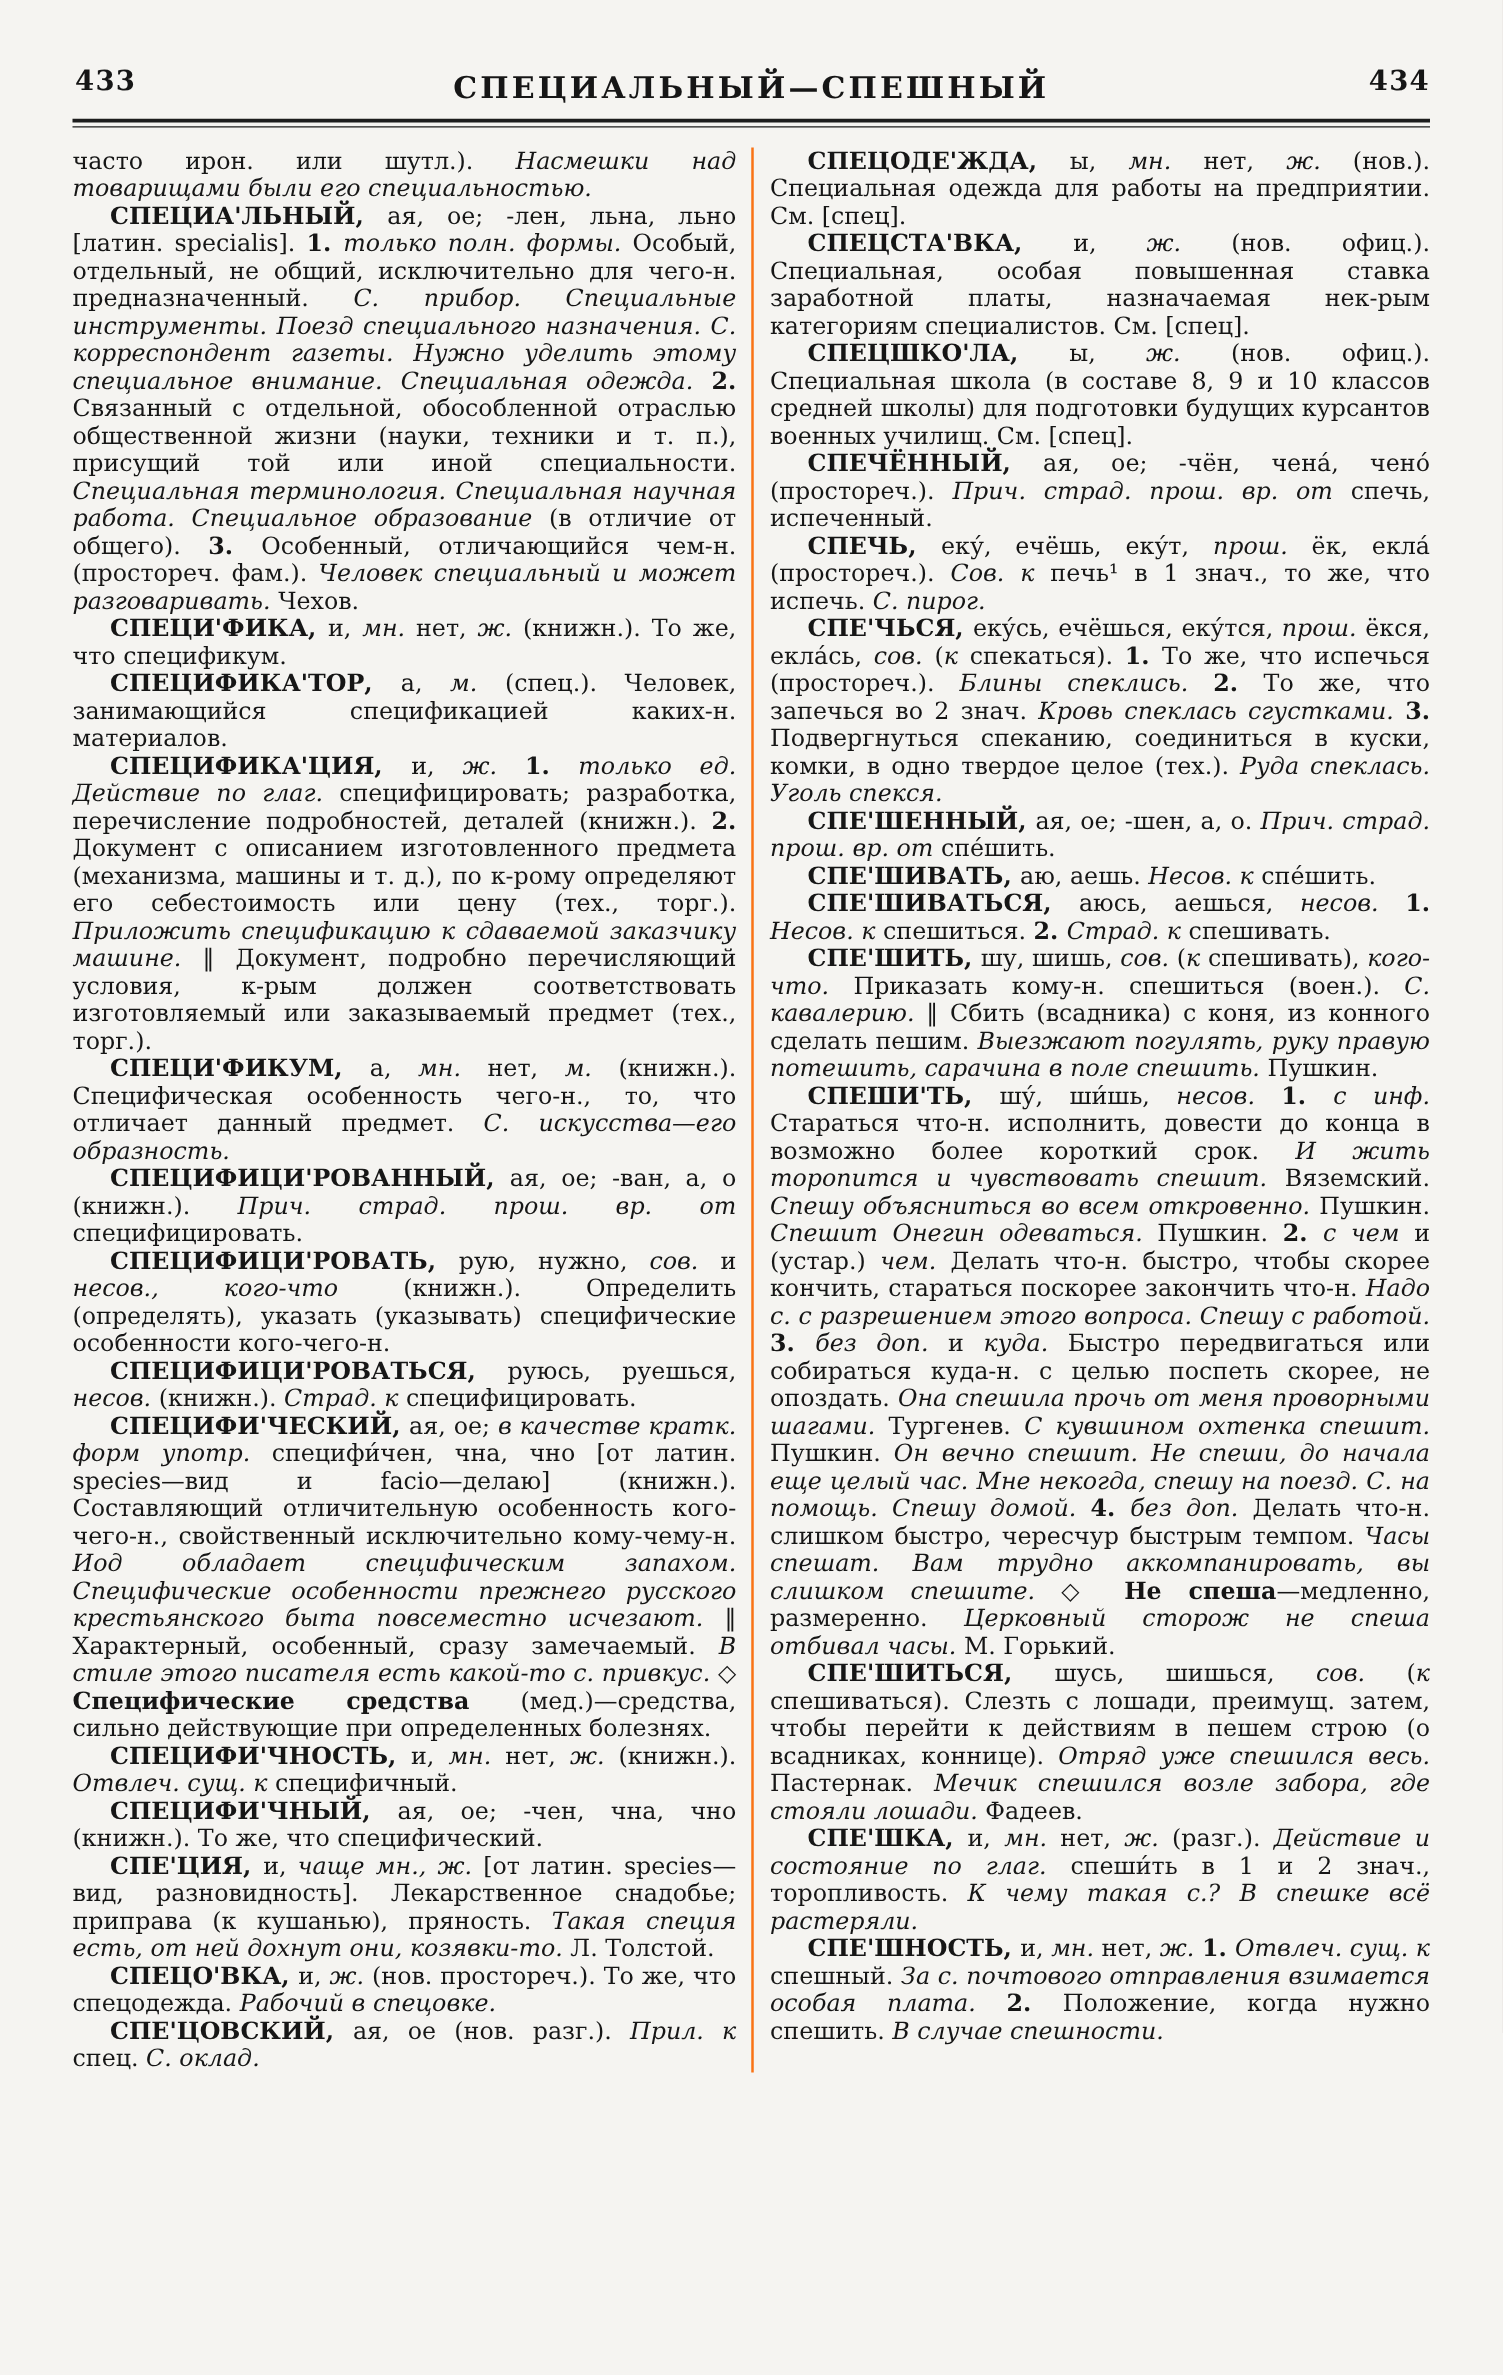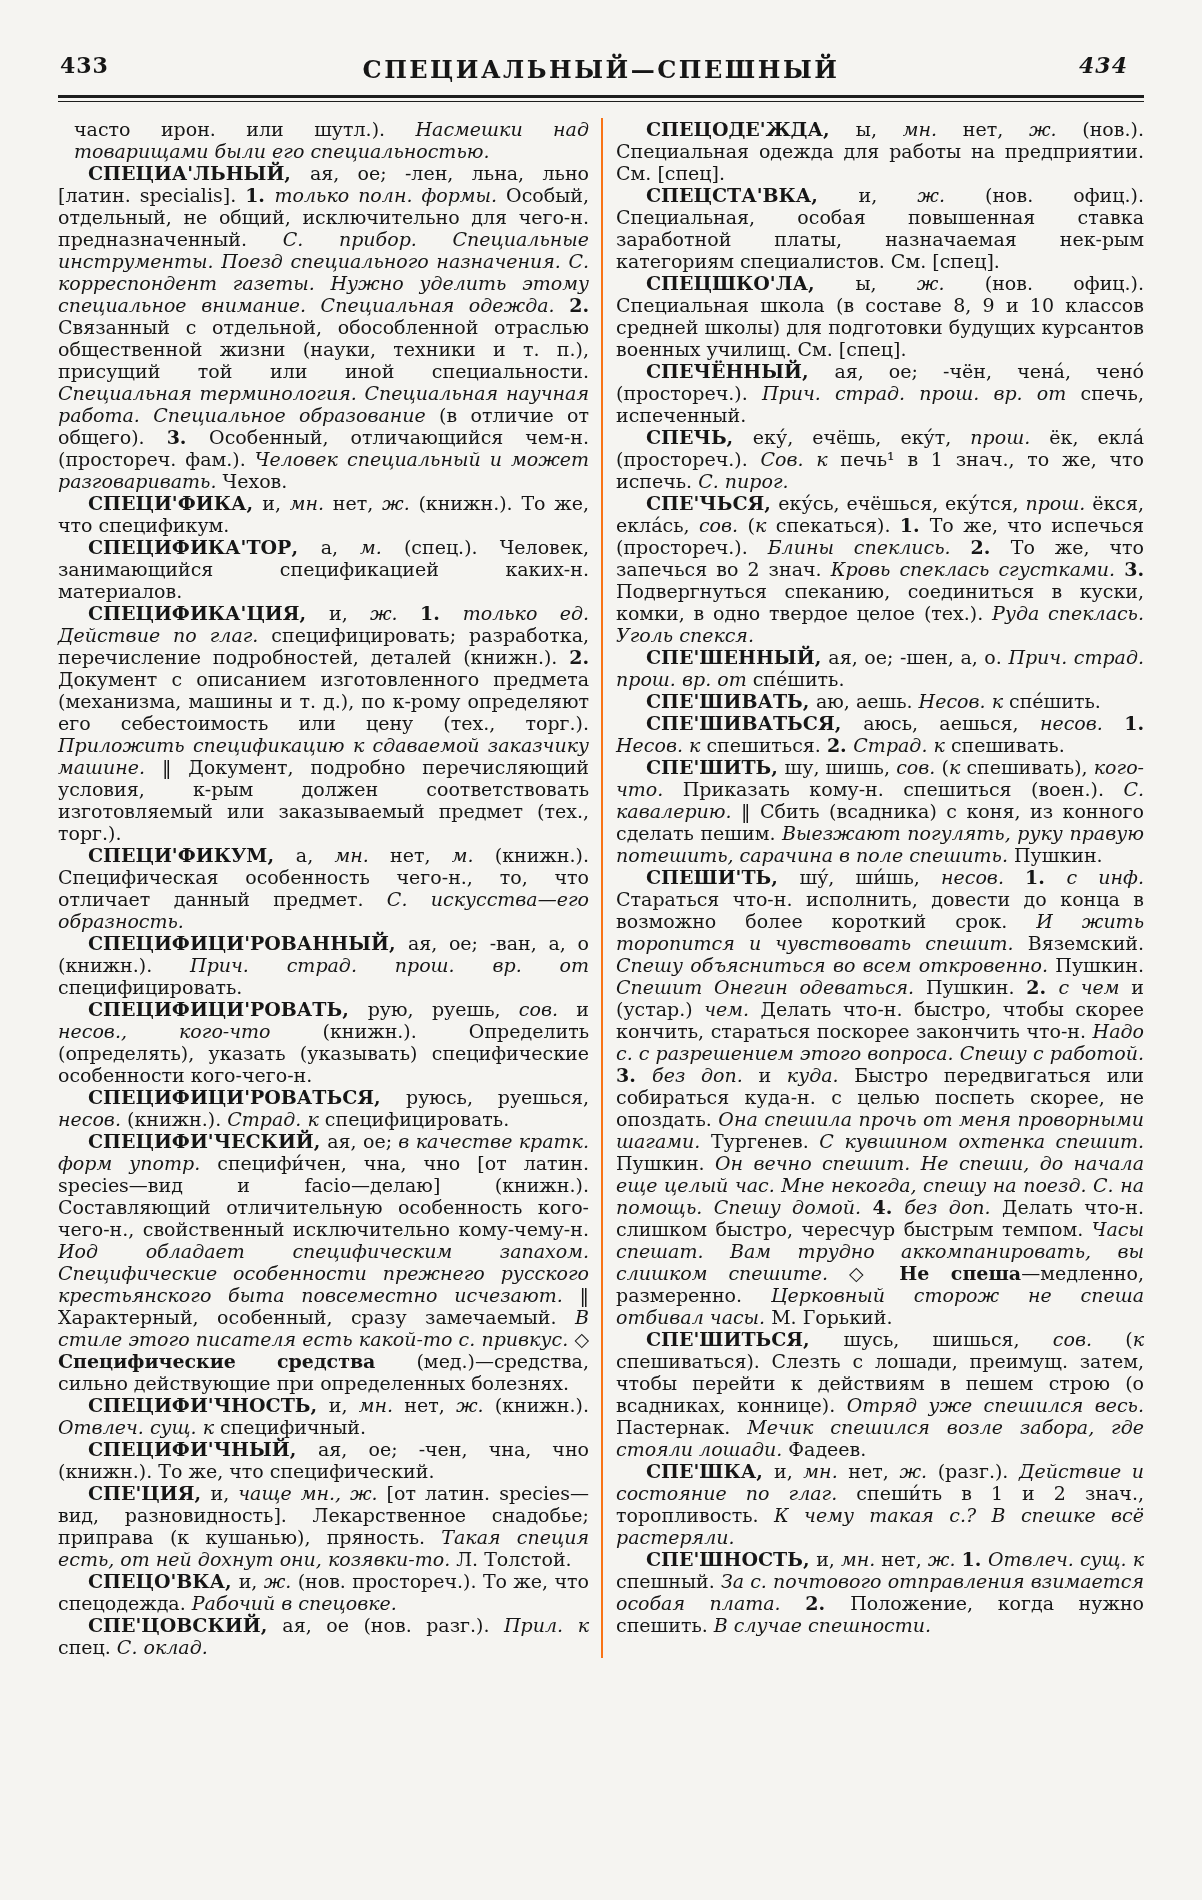--- a/index.html
+++ b/index.html
@@ -23,21 +23,21 @@
     height: 34px;
   }
   .page-num {
     position: absolute;
     top: 0;
     font-size: 22px;
     font-weight: 700;
     letter-spacing: 1px;
   }
   .page-num.left  { left: 2px; }
-  .page-num.right { right: 16px; font-style: italic; }
+  .page-num.right { right: 0; }
   .running-head {
     text-align: center;
     font-size: 24px;
     font-weight: 700;
     letter-spacing: 2.5px;
     padding-top: 3px;
   }
   .double-rule {
     margin-top: 9px;
     border-top: 3px solid #1d1d1d;
@@ -55,21 +55,21 @@
     font-size: 19px;
     line-height: 22px;
     text-align: justify;
   }
   .col.left  { padding-right: 12px; }
   .col.right { padding-left: 13px; border-left: 2px solid #f97316; }
   .col p {
     margin: 0;
     text-indent: 30px;
   }
-  .col p.no-indent { text-indent: 0; margin-left: 16px; }
+  .col p.no-indent { text-indent: 0; }
   .b  { font-weight: 700; }
   .i  { font-style: italic; }
 </style>
 </head>
 <body>
 
 <div class="page">
 
   <div class="page-header">
     <span class="page-num left">433</span>
@@ -81,21 +81,21 @@
 
   <div class="text-columns">
     <div class="col left">
         <p class="no-indent"><span>часто ирон. или шутл.). </span><span class="i">Насмешки над товарищами были его специальностью.</span></p>
         <p><span class="b">СПЕЦИА'ЛЬНЫЙ, </span><span>ая, ое; -лен, льна, льно [латин. specialis]. </span><span class="b">1. </span><span class="i">только полн. формы. </span><span>Особый, отдельный, не общий, исключительно для чего-н. предназначенный. </span><span class="i">С. прибор. Специальные инструменты. Поезд специального назначения. С. корреспондент газеты. Нужно уделить этому специальное внимание. Специальная одежда. </span><span class="b">2. </span><span>Связанный с отдельной, обособленной отраслью общественной жизни (науки, техники и т. п.), присущий той или иной специальности. </span><span class="i">Специальная терминология. Специальная научная работа. Специальное образование </span><span>(в отличие от общего). </span><span class="b">3. </span><span>Особенный, отличающийся чем-н. (простореч. фам.). </span><span class="i">Человек специальный и может разговаривать. </span><span>Чехов.</span></p>
         <p><span class="b">СПЕЦИ'ФИКА, </span><span>и, </span><span class="i">мн. </span><span>нет, </span><span class="i">ж. </span><span>(книжн.). То же, что спецификум.</span></p>
         <p><span class="b">СПЕЦИФИКА'ТОР, </span><span>а, </span><span class="i">м. </span><span>(спец.). Человек, занимающийся спецификацией каких-н. материалов.</span></p>
         <p><span class="b">СПЕЦИФИКА'ЦИЯ, </span><span>и, </span><span class="i">ж. </span><span class="b">1. </span><span class="i">только ед. Действие по глаг. </span><span>специфицировать; разработка, перечисление подробностей, деталей (книжн.). </span><span class="b">2. </span><span>Документ с описанием изготовленного предмета (механизма, машины и т. д.), по к-рому определяют его себестоимость или цену (тех., торг.). </span><span class="i">Приложить спецификацию к сдаваемой заказчику машине. </span><span>‖ Документ, подробно перечисляющий условия, к-рым должен соответствовать изготовляемый или заказываемый предмет (тех., торг.).</span></p>
         <p><span class="b">СПЕЦИ'ФИКУМ, </span><span>а, </span><span class="i">мн. </span><span>нет, </span><span class="i">м. </span><span>(книжн.). Специфическая особенность чего-н., то, что отличает данный предмет. </span><span class="i">С. искусства—его образность.</span></p>
         <p><span class="b">СПЕЦИФИЦИ'РОВАННЫЙ, </span><span>ая, ое; -ван, а, о (книжн.). </span><span class="i">Прич. страд. прош. вр. от </span><span>специфицировать.</span></p>
-        <p><span class="b">СПЕЦИФИЦИ'РОВАТЬ, </span><span>рую, руешь, </span><span class="i">сов. </span><span>и </span><span class="i">несов., кого-что </span><span>(книжн.). Определить (определять), указать (указывать) специфические особенности кого-чего-н.</span></p>
+        <p><span class="b">СПЕЦИФИЦИ'РОВАТЬ, </span><span>рую, нужно, </span><span class="i">сов. </span><span>и </span><span class="i">несов., кого-что </span><span>(книжн.). Определить (определять), указать (указывать) специфические особенности кого-чего-н.</span></p>
         <p><span class="b">СПЕЦИФИЦИ'РОВАТЬСЯ, </span><span>руюсь, руешься, </span><span class="i">несов. </span><span>(книжн.). </span><span class="i">Страд. к </span><span>специфицировать.</span></p>
         <p><span class="b">СПЕЦИФИ'ЧЕСКИЙ, </span><span>ая, ое; </span><span class="i">в качестве кратк. форм употр. </span><span>специфи́чен, чна, чно [от латин. species—вид и facio—делаю] (книжн.). Составляющий отличительную особенность кого-чего-н., свойственный исключительно кому-чему-н. </span><span class="i">Иод обладает специфическим запахом. Специфические особенности прежнего русского крестьянского быта повсеместно исчезают. </span><span>‖ Характерный, особенный, сразу замечаемый. </span><span class="i">В стиле этого писателя есть какой-то с. привкус. </span><span>◇ </span><span class="b">Специфические средства </span><span>(мед.)—средства, сильно действующие при определенных болезнях.</span></p>
         <p><span class="b">СПЕЦИФИ'ЧНОСТЬ, </span><span>и, </span><span class="i">мн. </span><span>нет, </span><span class="i">ж. </span><span>(книжн.). </span><span class="i">Отвлеч. сущ. к </span><span>специфичный.</span></p>
         <p><span class="b">СПЕЦИФИ'ЧНЫЙ, </span><span>ая, ое; -чен, чна, чно (книжн.). То же, что специфический.</span></p>
         <p><span class="b">СПЕ'ЦИЯ, </span><span>и, </span><span class="i">чаще мн., ж. </span><span>[от латин. species—вид, разновидность]. Лекарственное снадобье; приправа (к кушанью), пряность. </span><span class="i">Такая специя есть, от ней дохнут они, козявки-то. </span><span>Л. Толстой.</span></p>
         <p><span class="b">СПЕЦО'ВКА, </span><span>и, </span><span class="i">ж. </span><span>(нов. простореч.). То же, что спецодежда. </span><span class="i">Рабочий в спецовке.</span></p>
         <p><span class="b">СПЕ'ЦОВСКИЙ, </span><span>ая, ое (нов. разг.). </span><span class="i">Прил. к </span><span>спец. </span><span class="i">С. оклад.</span></p>
       </div>
     <div class="col right">
         <p><span class="b">СПЕЦОДЕ'ЖДА, </span><span>ы, </span><span class="i">мн. </span><span>нет, </span><span class="i">ж. </span><span>(нов.). Специальная одежда для работы на предприятии. См. [спец].</span></p>

